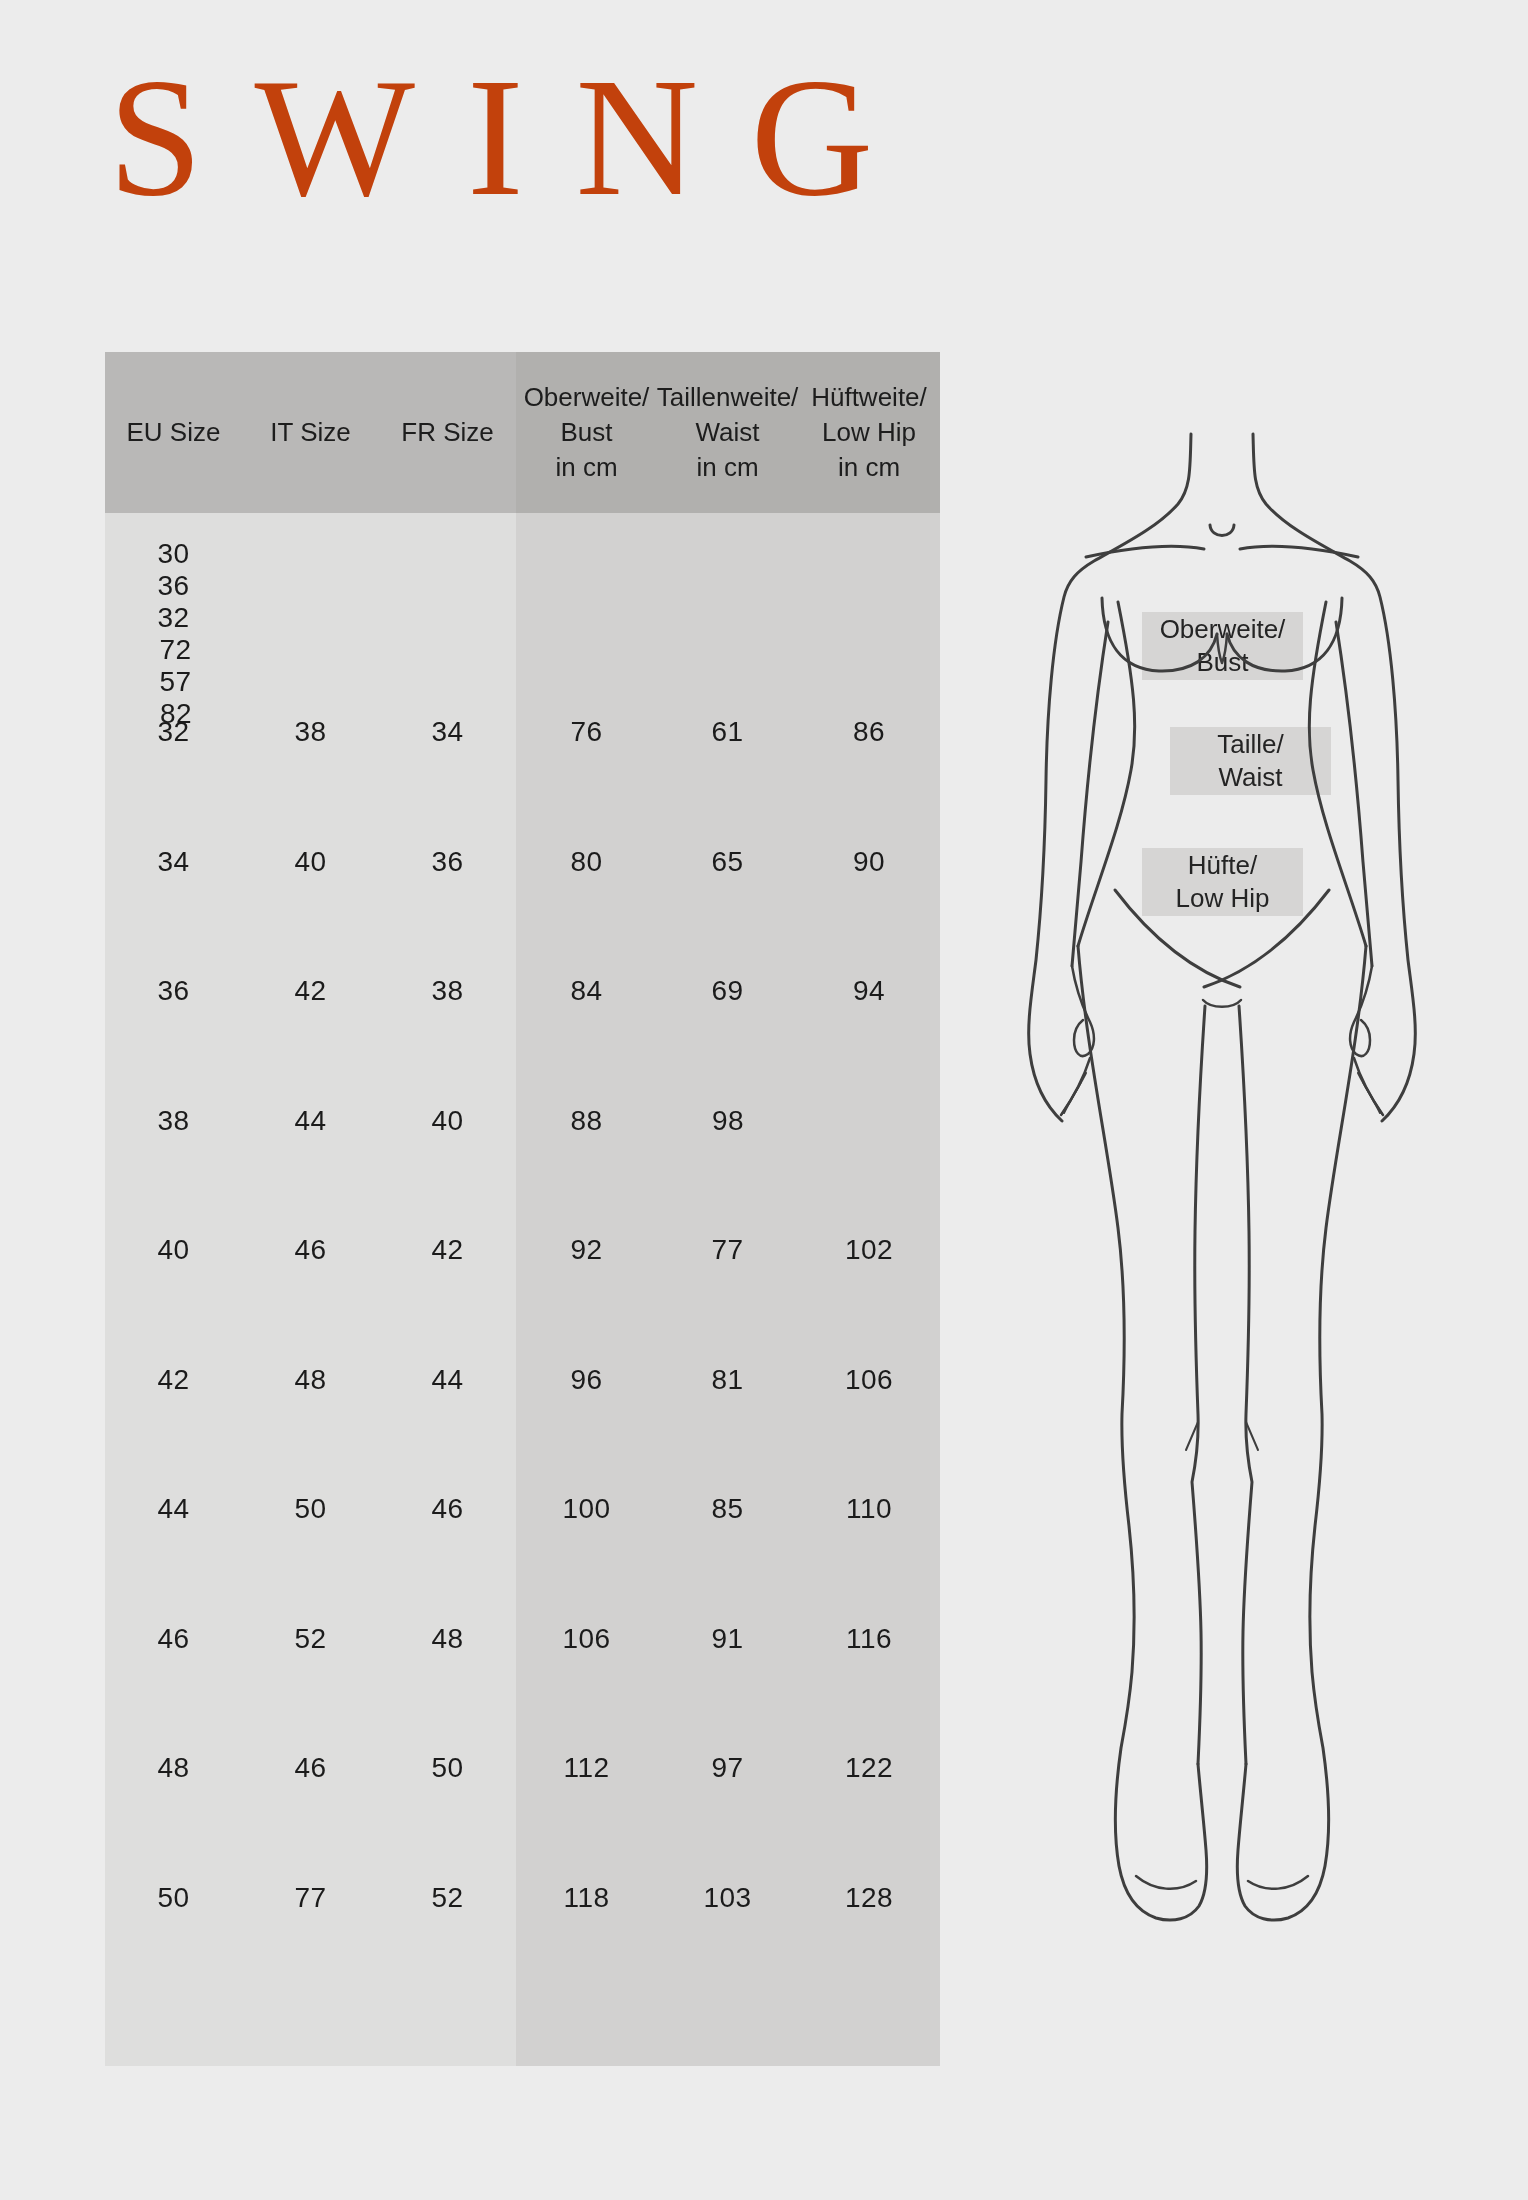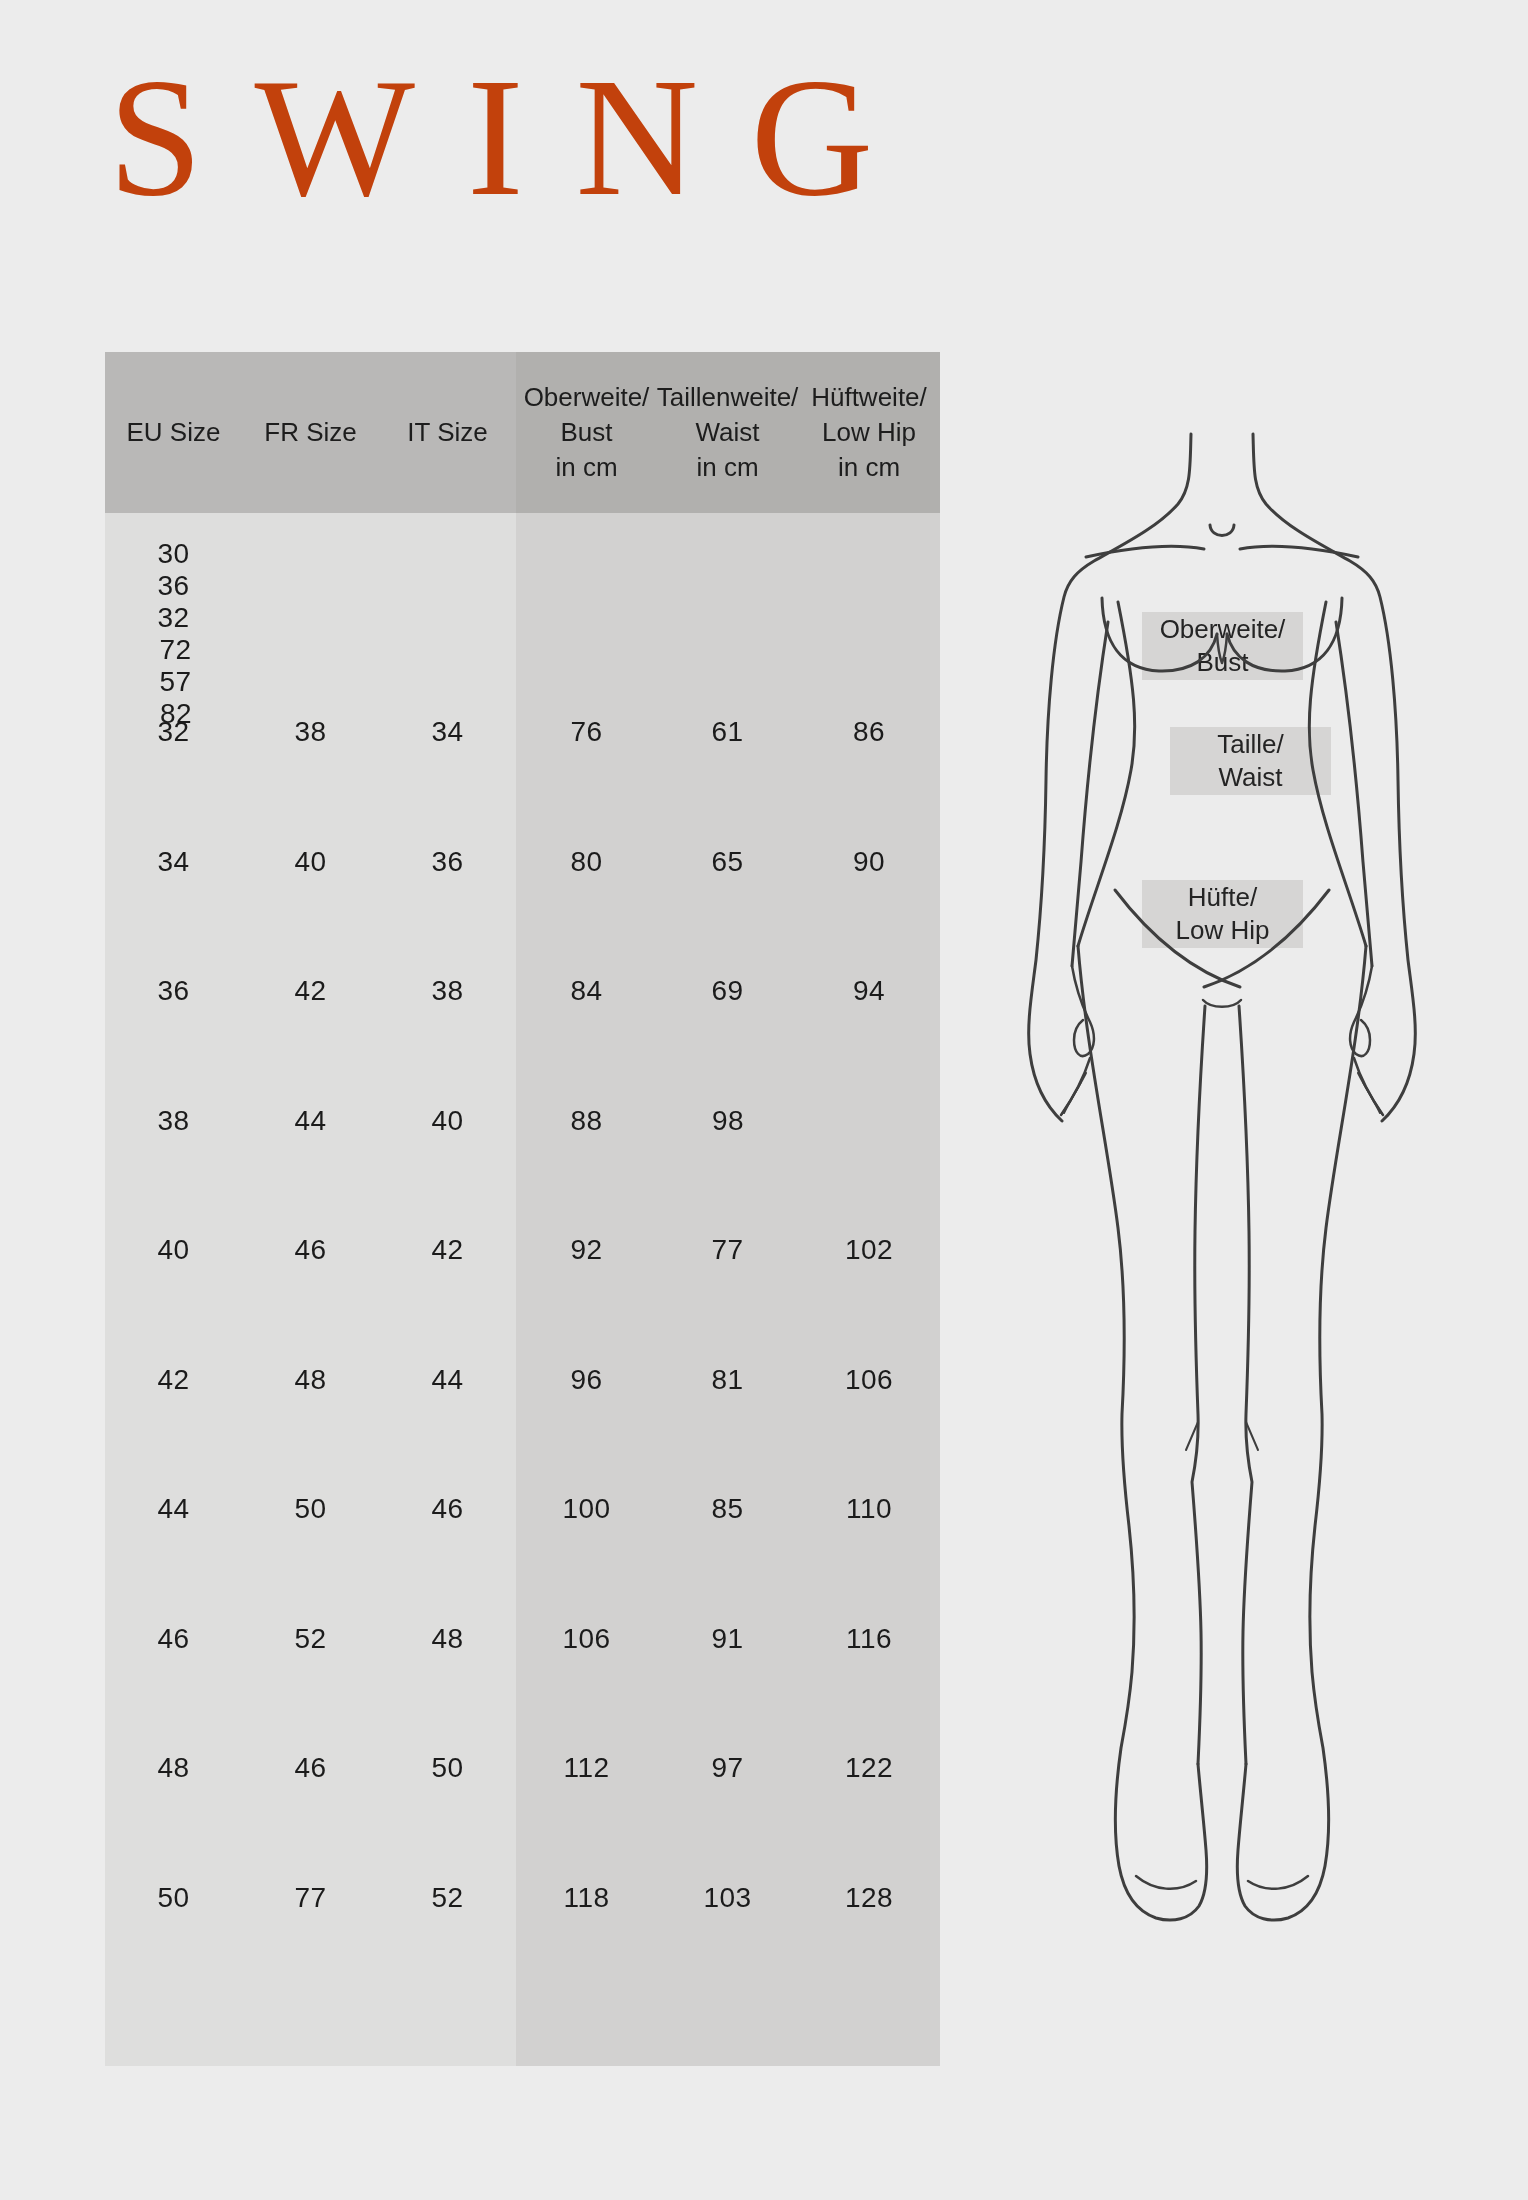--- a/index.html
+++ b/index.html
@@ -70,38 +70,38 @@
     background:#d6d5d4;
     display:flex; align-items:center; justify-content:center;
     text-align:center;
     font-size:26px; line-height:33px;
     white-space:pre-line;
     color:#242424;
     z-index:1;
   }
   .measure-label.bust  { top:182px; }
   .measure-label.waist { top:297px;margin-left:28px; }
-  .measure-label.hip   { top:418px;margin-top:32px; }
+  .measure-label.hip   { top:418px; }
 </style>
 </head>
 <body>
 
 <div class="brand-title">SWING</div>
 
 <div class="size-table">
   <div class="panel hdr-left"></div>
   <div class="panel hdr-right"></div>
   <div class="panel bdy-left"></div>
   <div class="panel bdy-right"></div>
 
   <div class="tbl-content">
     <div class="tbl-row header">
       <div class="cell c0">EU Size</div>
+      <div class="cell c1">IT Size</div>
       <div class="cell c2">FR Size</div>
-      <div class="cell c1">IT Size</div>
       <div class="cell c3">Oberweite/
 Bust
 in cm</div>
       <div class="cell c4">Taillenweite/
 Waist
 in cm</div>
       <div class="cell c5">Hüftweite/
 Low Hip
 in cm</div>
     </div>

